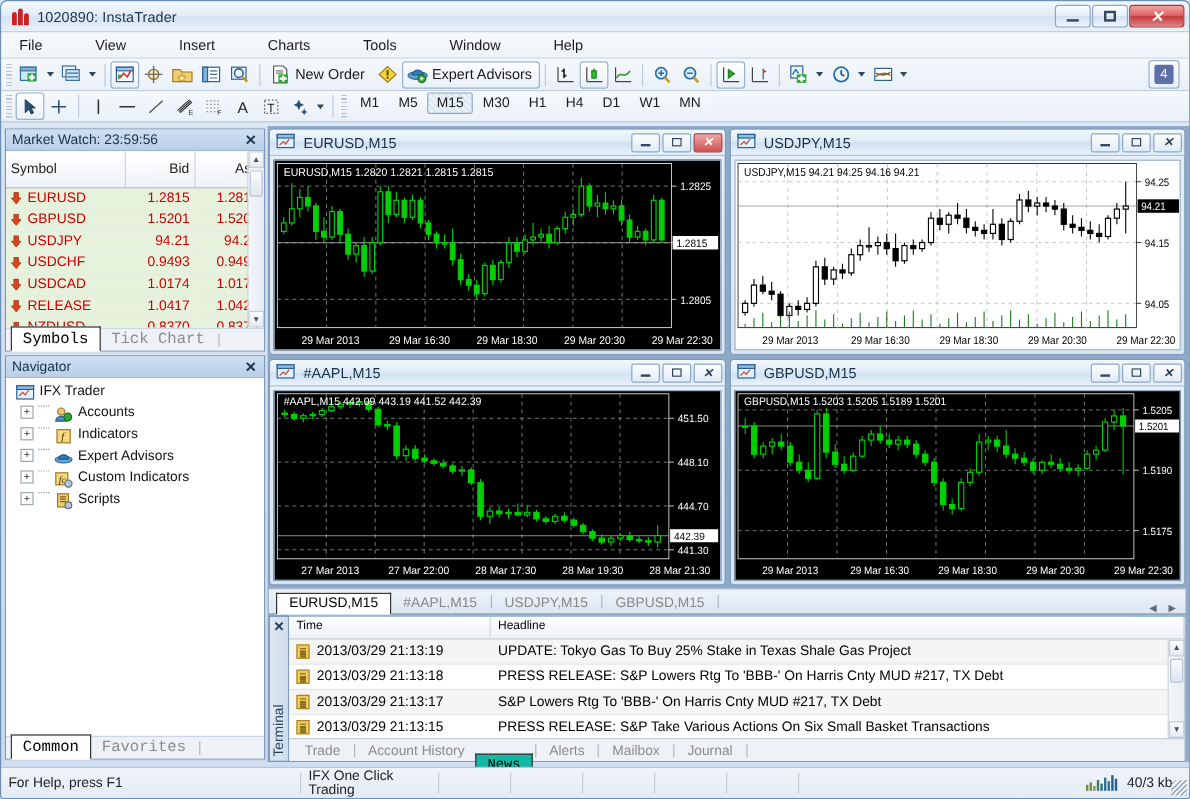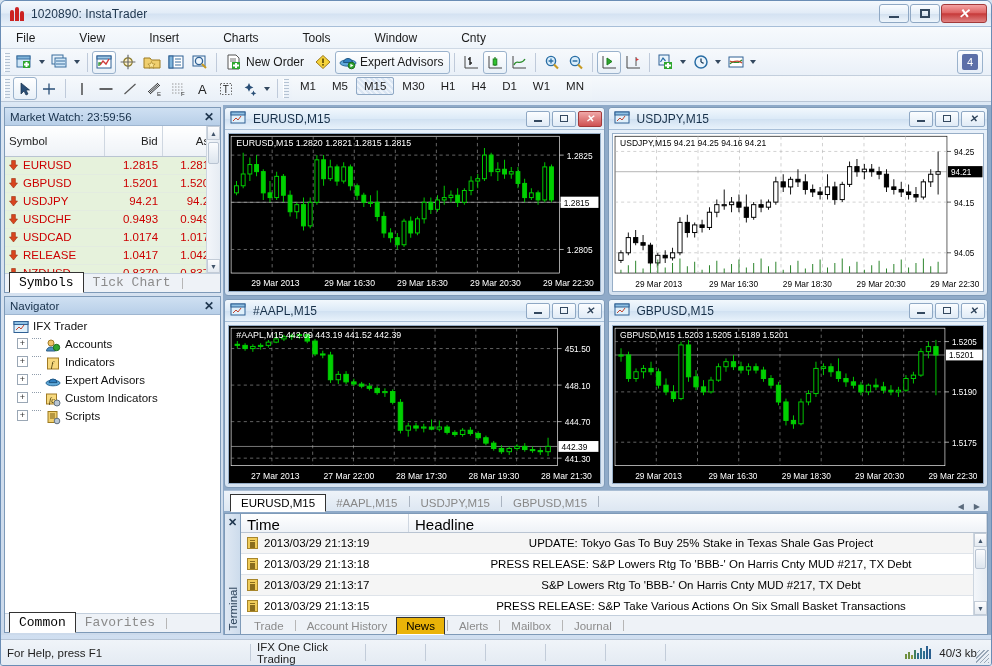--- a/index.html
+++ b/index.html
@@ -180,47 +180,47 @@
   .tabstrip .navarrows span { font-size:8px; color:#5a6a7c; }
 
   
   .terminal { height:122px; flex:0 0 122px; display:flex; margin-top:2px; }
   .term-side { width:16px; flex:0 0 16px; background:linear-gradient(90deg,#dfe8f3,#cddcec);
     border:1px solid #7e9ab8; border-right:none; display:flex; flex-direction:column; align-items:center; }
   .term-side .x { font-size:11px; font-weight:bold; color:#20374f; margin-top:2px;}
   .term-side .vlabel { writing-mode: vertical-rl; transform: rotate(180deg);
     font-size:11.5px; color:#2a4058; margin-top:auto; margin-bottom:4px; }
   .term-main { flex:1; background:#fff; border:1px solid #7e9ab8; display:flex; flex-direction:column; min-width:0;}
-  .news-head { height:19px; display:flex; font-size:15px;
+  .news-head { height:19px; display:flex; font-size:10px;
     background:linear-gradient(180deg,#ffffff,#eef2f7); border-bottom:1px solid #b9c4d2; }
   .news-head div { padding:2px 6px; border-right:1px solid #cfd7e1; }
   .nh-time { width:168px; flex:0 0 168px; }
   .nh-head { flex:1; }
-  .news-body { flex:1; overflow:hidden; position:relative;text-align:center; }
+  .news-body { flex:1; overflow:hidden; position:relative; }
   .news-row { display:flex; height:21px; align-items:center; font-size:11.5px;
     border-bottom:1px solid #dfe4ea; }
   .news-row:nth-child(odd){ background:#f5f5f5; }
   .news-row:nth-child(even){ background:#ffffff; }
   .nr-time { width:168px; flex:0 0 168px; display:flex;align-items:center;gap:6px; padding-left:6px;}
   .nr-head { flex:1; padding-left:6px; white-space:nowrap; overflow:hidden;}
   .doc-ico { width:11px;height:12px;flex:0 0 11px; background:#f0cc5a; border:1px solid #a8862a; position:relative;}
   .doc-ico:after{ content:""; position:absolute; left:2px; right:2px; top:2px; height:1px;
     box-shadow: 0 0 0 0 #8a6d1d, 0 2px 0 0 #8a6d1d, 0 4px 0 0 #8a6d1d, 0 6px 0 0 #8a6d1d;
     border-top:1px solid #8a6d1d;}
   .news-scroll { position:absolute; right:0; top:0; bottom:0; width:14px;
     background:linear-gradient(90deg,#f3f6fa,#e6ecf3); border-left:1px solid #cdd6e0;}
   .news-scroll .arr { height:14px; display:flex;align-items:center;justify-content:center;
     background:linear-gradient(180deg,#fdfdfe,#e4eaf1); border:1px solid #c3ccd7; font-size:7px;color:#41546a;}
   .news-scroll .thumb { position:absolute; top:16px;left:1px;right:1px;height:20px;
     background:linear-gradient(180deg,#fbfcfe,#dde5ee); border:1px solid #b9c4d2;border-radius:2px;}
   .term-tabs { height:19px; display:flex; align-items:flex-end; padding-left:4px;
     background:#eef2f7; border-top:1px solid #c3cfdd; }
   .ttab { font-size:11.5px; padding:2px 9px; color:#8b8b8b;}
-  .ttab.active { color:#000; background:#eab308; border:1px solid #333; border-bottom-color:#fff;
-     position:relative; top:1px;}
+  .ttab.active { color:#000; background:#14b8a6; border:1px solid #333; border-bottom-color:#fff;
+     position:relative; top:13px;font-family:Liberation Mono, monospace;}
   .ttab-sep { width:1px;height:11px;background:#b6b6b6;align-self:center;margin:0 2px;}
 
   
   .statusbar { position:absolute; left:0; right:0; bottom:0; height:26px;
     background: linear-gradient(180deg,#f0f4f9 0%, #e4ebf3 100%);
     border-top:1px solid #b7c5d6; display:flex; align-items:center; font-size:11.5px; color:#222;}
   .sb-cell { height:17px; display:flex; align-items:center; padding:0 6px; border-right:1px solid #c2ccd9;}
   .sb-help { width:250px; flex:0 0 250px; }
   .sb-occ { width:115px; flex:0 0 115px; }
   .sb-blank { width:60px; flex:0 0 60px; }
@@ -256,21 +256,21 @@
     </span>
   </div>
 
   <div class="menubar">
     <span class="menuitem">File</span>
     <span class="menuitem">View</span>
     <span class="menuitem">Insert</span>
     <span class="menuitem">Charts</span>
     <span class="menuitem">Tools</span>
     <span class="menuitem">Window</span>
-    <span class="menuitem">Cnty</span>
+    <span class="menuitem">Help</span>
   </div>
 
   <div class="toolbar">
     <span class="grip"></span>
 
     <span class="tbx">
       <span class="ico">
           <svg viewBox="0 0 18 16" width="18" height="16">
         <rect x="1" y="2" width="13" height="11" fill="#cfe6f7" stroke="#3a6e9e"></rect>
         <rect x="1" y="2" width="13" height="3" fill="#7fb4db" stroke="#3a6e9e"></rect>

